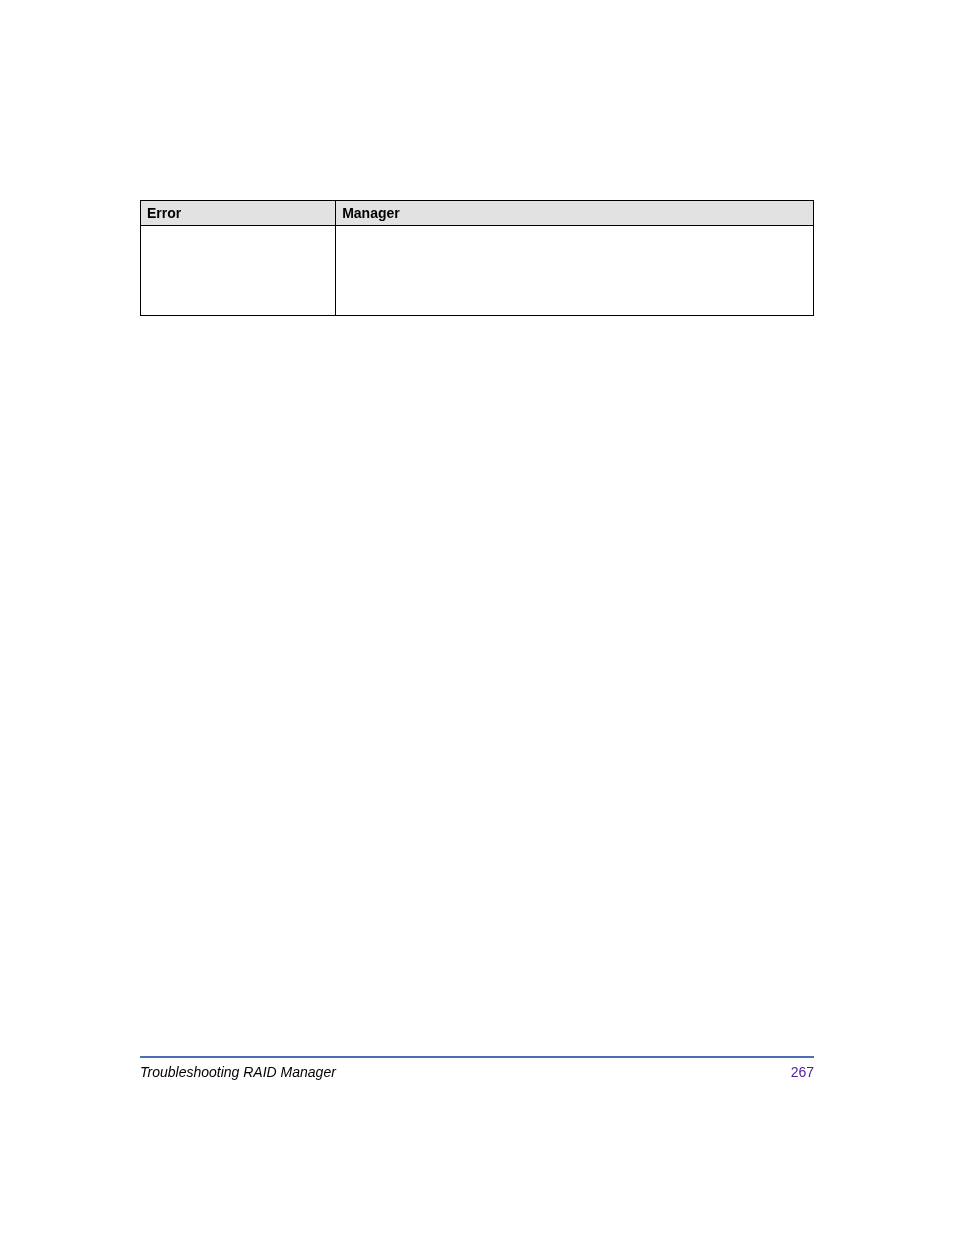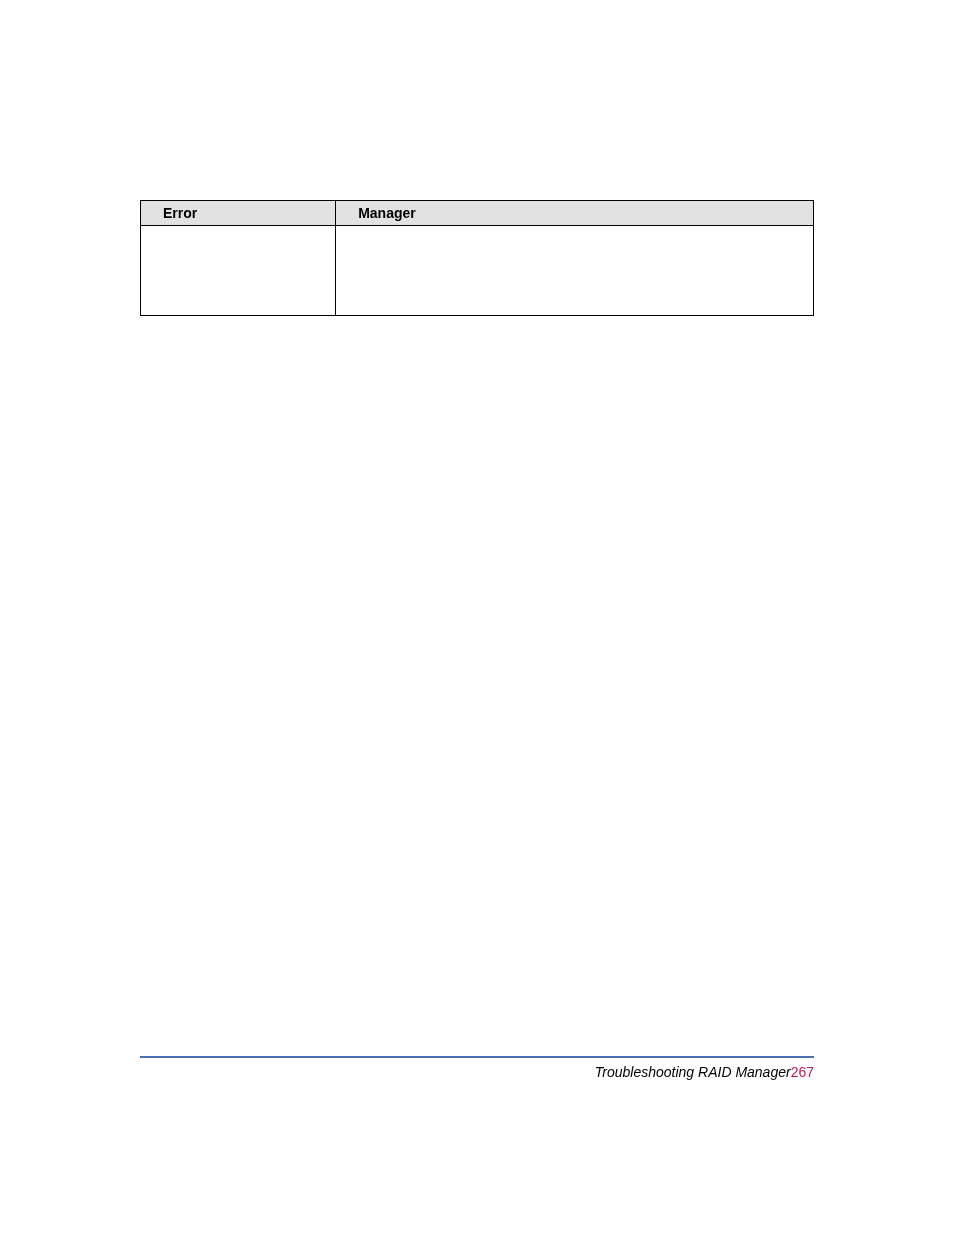--- a/index.html
+++ b/index.html
@@ -24,53 +24,53 @@
   table.error-table th,
   table.error-table td {
     border: 1px solid #000;
     text-align: left;
     vertical-align: top;
     font-size: 14px;
   }
   table.error-table th {
     background: #e2e2e2;
     font-weight: bold;
-    padding: 4px 22px;
+    padding: 4px 6px;
   }
   table.error-table th.col-error { width: 29%; }
   table.error-table th.col-solution { width: 71%; }
   table.error-table td {
     padding: 6px 6px;
     height: 90px;
   }
   .footer {
     position: absolute;
     left: 140px;
     right: 140px;
     bottom: 155px;
   }
   .footer-rule {
     border: 0;
     border-top: 2px solid #4a6fb3;
     margin: 0 0 6px 0;
   }
   .footer-row {
     display: flex;
-    justify-content: flex-end;
+    justify-content: space-between;
     align-items: baseline;
     font-size: 14px;
   }
   .footer-left {
     font-style: italic;
     font-family: Arial, Helvetica, sans-serif;
     color: #000;
   }
   .footer-right {
     font-family: Arial, Helvetica, sans-serif;
-    color: #be185d;
+    color: #4c1d95;
   }
 </style>
 </head>
 <body>
 
 <div class="page">
 
   <table class="error-table">
     <thead>
       <tr>

